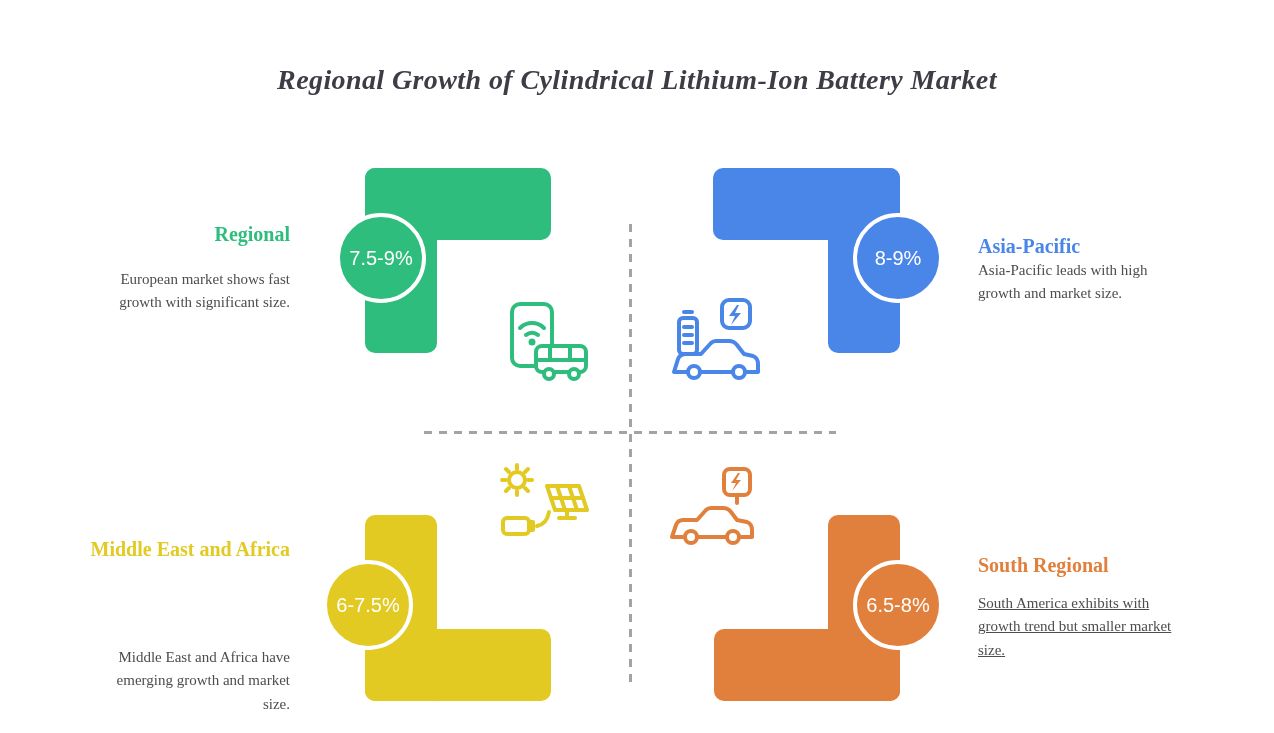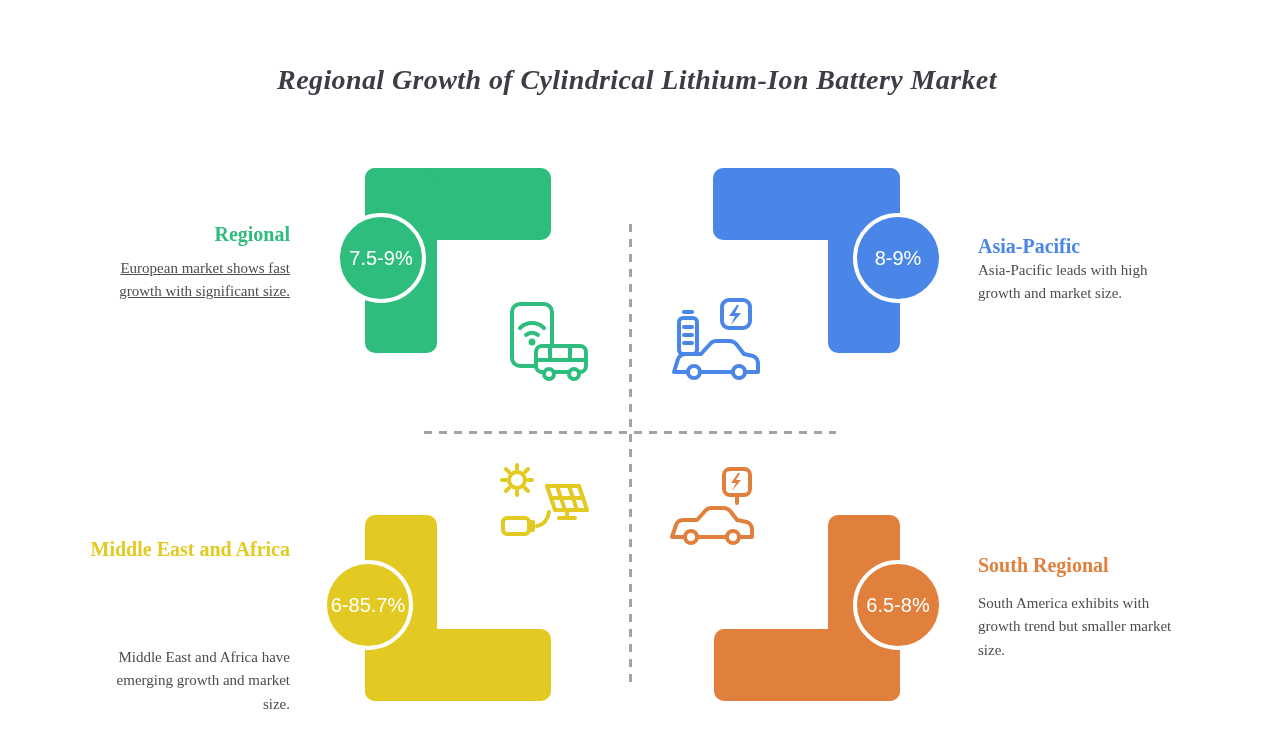--- a/index.html
+++ b/index.html
@@ -61,21 +61,21 @@
   <div class="dash-h" style="left:424px; top:431px; width:412px;"></div>
 
   <div class="shape q-green" style="left:365px; top:168px; width:186px; height:185px;">
     <div class="bar bar-top"></div>
     <div class="bar bar-left"></div>
   </div>
   <div class="badge q-green" style="left:336px; top:213px;">
     <span>7.5-9%</span>
   </div>
   <div class="heading q-green align-right" style="left:90px; top:221px; width:200px;">Regional</div>
-  <div class="desc align-right" style="left:90px; top:257px; width:200px;text-decoration:underline;">European market shows fast growth with significant size.</div>
+  <div class="desc align-right" style="left:90px; top:268px; width:200px;">European market shows fast growth with significant size.</div>
   <div class="icon" style="left:492px; top:298px;">
     <svg viewBox="0 0 100 100">
       <g fill="none" stroke="#2ebd7d" stroke-width="4" stroke-linecap="round" stroke-linejoin="round">
         <rect x="20" y="6" width="40" height="62" rx="8"></rect>
         <path d="M28 30 a17 17 0 0 1 24 0"></path>
         <path d="M34 37 a9 9 0 0 1 12 0"></path>
         <circle cx="40" cy="44" r="1.5" fill="#2ebd7d"></circle>
         <rect x="44" y="48" width="50" height="26" rx="6" fill="#ffffff"></rect>
         <path d="M44 62 h50"></path>
         <path d="M58 48 v14 M78 48 v14"></path>
@@ -107,21 +107,21 @@
         <circle cx="73" cy="76" r="6" fill="#ffffff"></circle>
       </g>
     </svg>
   </div>
 
   <div class="shape q-yellow" style="left:365px; top:515px; width:186px; height:186px;">
     <div class="bar bar-bottom"></div>
     <div class="bar bar-left"></div>
   </div>
   <div class="badge q-yellow" style="left:323px; top:560px;">
-    <span>6-85.7%</span>
+    <span>6-7.5%</span>
   </div>
   <div class="heading q-yellow align-right" style="left:90px; top:536px; width:200px;">Middle East and Africa</div>
   <div class="desc align-right" style="left:90px; top:611px; width:200px;margin-top:35px;">Middle East and Africa have emerging growth and market size.</div>
   <div class="icon" style="left:495px; top:460px;">
     <svg viewBox="0 0 100 100">
       <g fill="none" stroke="#e2ca23" stroke-width="4" stroke-linecap="round" stroke-linejoin="round">
         <circle cx="22" cy="20" r="8"></circle>
         <path d="M22 5 v4 M22 31 v4 M7 20 h4 M33 20 h4 M11 9 l3 3 M30 28 l3 3 M33 9 l-3 3 M14 28 l-3 3"></path>
         <path d="M52 26 h32 l8 24 h-32 z" fill="#ffffff"></path>
         <path d="M62 26 l8 24 M74 26 l8 24 M56 38 h32"></path>
@@ -134,21 +134,21 @@
   </div>
 
   <div class="shape q-orange" style="left:714px; top:515px; width:186px; height:186px;">
     <div class="bar bar-bottom"></div>
     <div class="bar bar-right"></div>
   </div>
   <div class="badge q-orange" style="left:853px; top:560px;">
     <span>6.5-8%</span>
   </div>
   <div class="heading q-orange align-left" style="left:978px; top:552px; width:240px;">South Regional</div>
-  <div class="desc align-left" style="left:978px; top:592px; width:195px;">South America exhibits with growth trend but smaller market size.</div>
+  <div class="desc align-left" style="left:978px; top:592px; width:195px;text-decoration:underline;">South America exhibits with growth trend but smaller market size.</div>
   <div class="icon" style="left:666px; top:463px;">
     <svg viewBox="0 0 100 100">
       <g fill="none" stroke="#e0803c" stroke-width="4" stroke-linecap="round" stroke-linejoin="round">
         <rect x="58" y="6" width="26" height="26" rx="6"></rect>
         <path d="M72 10 l-7 10 h5 l-4 8 9 -11 h-5 l4 -7 z" fill="#e0803c" stroke="none"></path>
         <path d="M71 32 v8"></path>
         <path d="M6 74 L10 62 Q12 57 17 57 L31 57 L40 47 Q42 45 45 45 L57 45 Q62 45 65 49 L71 57 L81 59 Q86 61 86 67 L86 74 Z" fill="#ffffff"></path>
         <circle cx="25" cy="74" r="6" fill="#ffffff"></circle>
         <circle cx="67" cy="74" r="6" fill="#ffffff"></circle>
       </g>

